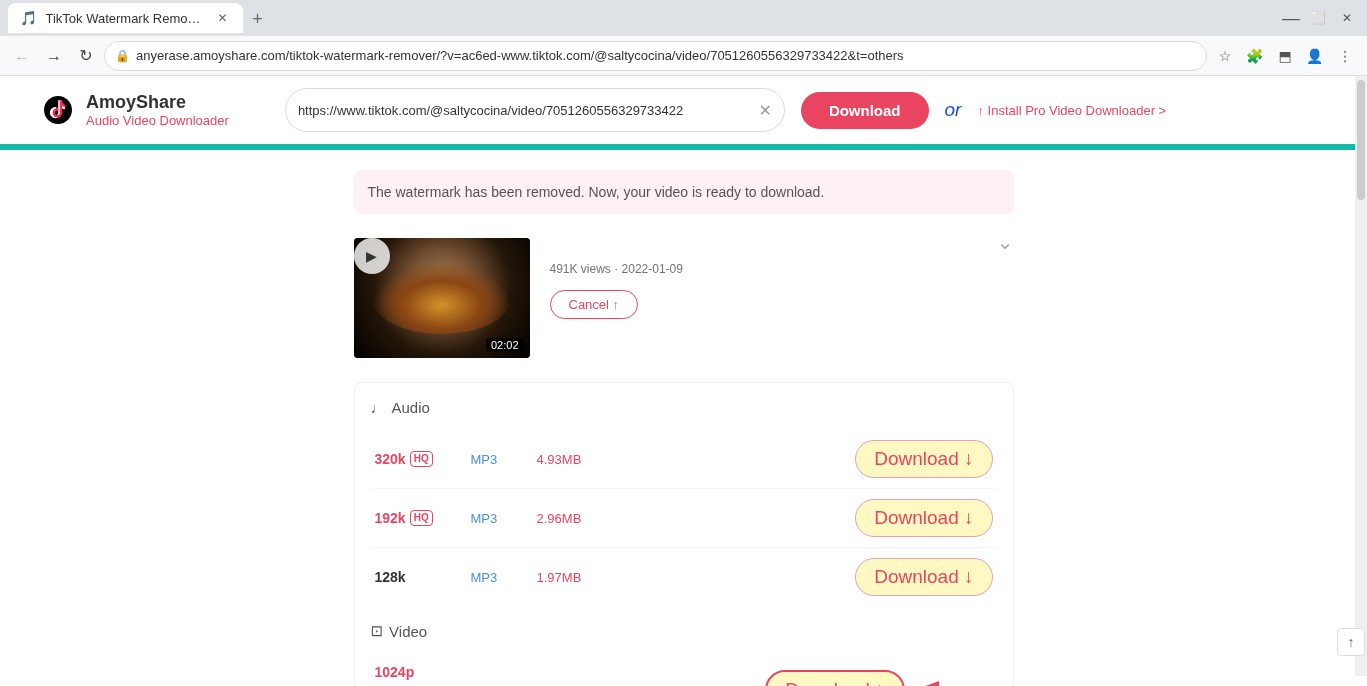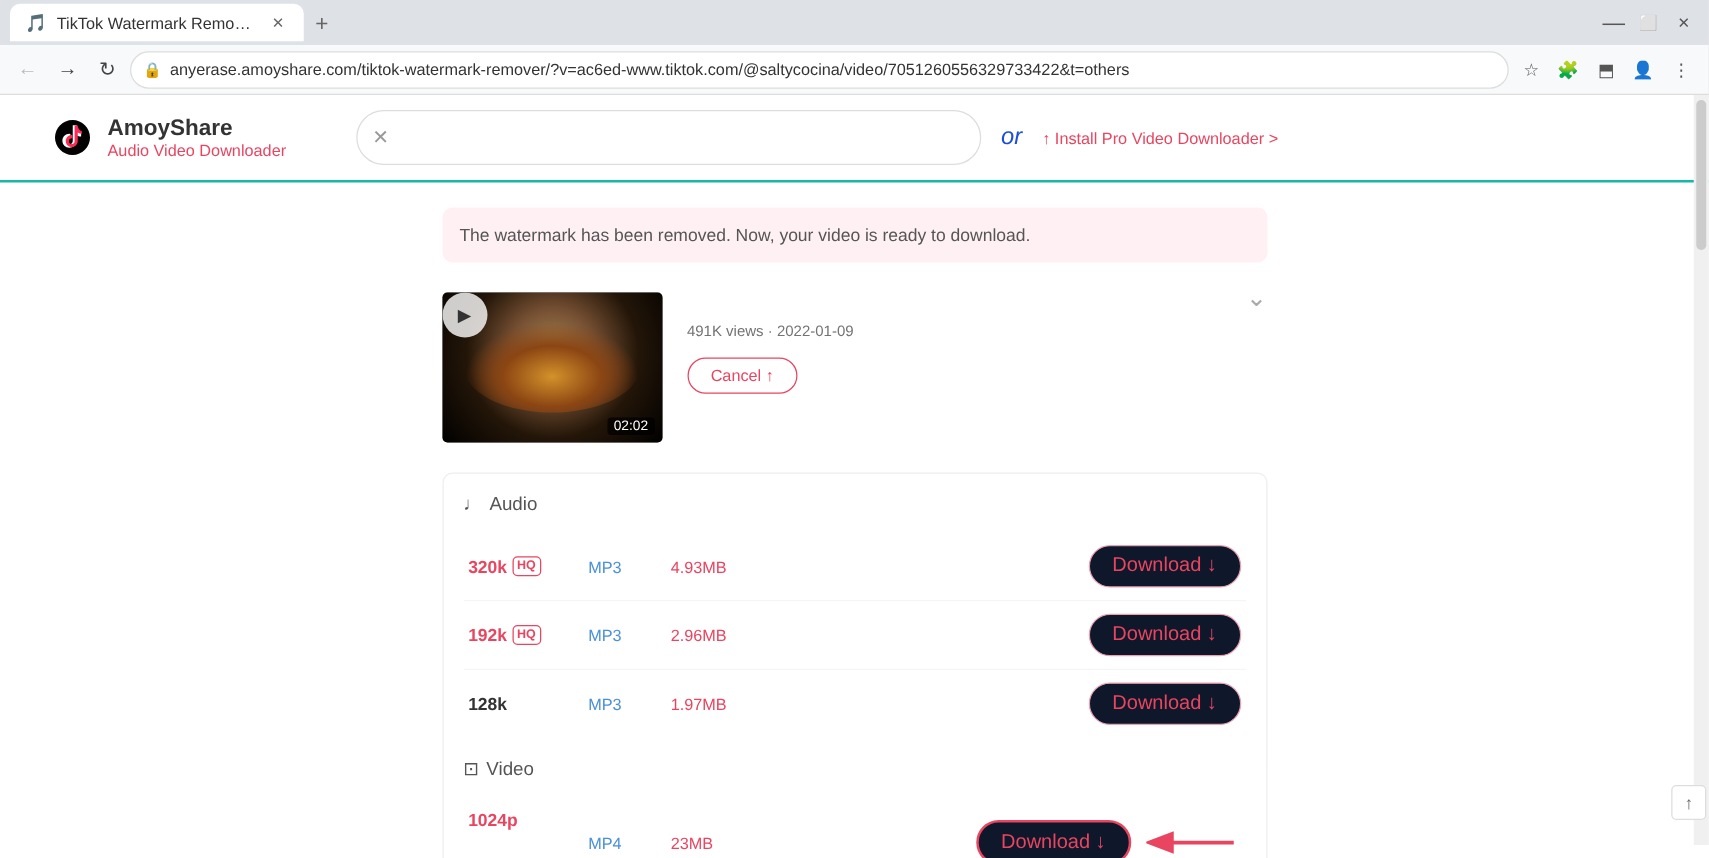--- a/index.html
+++ b/index.html
@@ -22,21 +22,21 @@
     .address-bar { flex: 1; display: flex; align-items: center; background: white; border-radius: 20px; height: 30px; padding: 0 10px; gap: 6px; border: 1px solid #ddd; }
     .lock-icon { color: #666; font-size: 12px; }
     .address-text { flex: 1; font-size: 13px; color: #333; overflow: hidden; text-overflow: ellipsis; white-space: nowrap; }
     .nav-actions { display: flex; gap: 2px; align-items: center; }
     .nav-action-btn { width: 28px; height: 28px; display: flex; align-items: center; justify-content: center; border-radius: 50%; cursor: pointer; color: #555; }
 
     
     .page { background: white; min-height: 610px; overflow-y: auto; }
 
     
-    .site-header { display: flex; align-items: center; padding: 12px 40px; border-bottom: 2px solid #14b8a6; gap: 16px; }
+    .site-header { display: flex; align-items: center; padding: 12px 40px; border-bottom: 6px solid #14b8a6; gap: 16px; }
     .logo-area { display: flex; align-items: center; gap: 10px; }
     .tiktok-logo { width: 36px; height: 36px; }
     .brand-name { font-size: 18px; font-weight: 600; color: #333; }
     .brand-sub { font-size: 13px; color: #e94560; }
     .url-input-area { flex: 1; display: flex; align-items: center; background: white; border: 1px solid #ddd; border-radius: 24px; height: 44px; padding: 0 12px; gap: 8px; max-width: 500px; margin-left: 40px; }
     .url-input { flex: 1; border: none; outline: none; font-size: 13px; color: #333; }
     .clear-btn { color: #999; cursor: pointer; font-size: 16px; }
     .download-main-btn { background: #e94560; color: white; border: none; border-radius: 24px; padding: 10px 28px; font-size: 15px; font-weight: 600; cursor: pointer; }
 
     
@@ -56,21 +56,21 @@
     .download-section { border: 1px solid #eee; border-radius: 8px; padding: 16px; }
     .section-title { font-size: 15px; color: #555; margin-bottom: 14px; display: flex; align-items: center; gap: 6px; }
 
     .download-row { display: flex; align-items: center; padding: 10px 4px; border-bottom: 1px solid #f5f5f5; gap: 16px; }
     .download-row:last-child { border-bottom: none; }
     .quality-label { font-size: 14px; font-weight: 600; color: #e94560; display: flex; align-items: flex-start; gap: 4px; width: 80px; }
     .hq-badge { border: 1.5px solid #e94560; border-radius: 4px; font-size: 10px; font-weight: 700; color: #e94560; padding: 0 3px; line-height: 1.4; }
     .hd-badge { background: #4a90d9; border-radius: 4px; font-size: 10px; font-weight: 700; color: white; padding: 0 3px; line-height: 1.4; margin-top: 38px; }
     .format-label { color: #4a90d9; font-size: 13px; width: 50px; }
     .size-label { color: #e94560; font-size: 13px; flex: 1; }
-    .dl-btn { border: 1.5px solid #e9a0b0; color: #e94560; background: #0f172a; border-radius: 20px; padding: 7px 18px; font-size: 16px; cursor: pointer; display: flex; align-items: center; gap: 4px; white-space: nowrap; }
+    .dl-btn { border: 1.5px solid #e9a0b0; color: #e94560; background: #fef9c3; border-radius: 20px; padding: 7px 18px; font-size: 19px; cursor: pointer; display: flex; align-items: center; gap: 4px; white-space: nowrap; }
     .dl-btn.highlighted { border: 2px solid #e94560; }
 
     
     .arrow-row { display: flex; align-items: center; position: relative; }
 
     
     .scrollbar-area { position: fixed; right: 0; top: 86px; width: 12px; height: 600px; background: #f0f0f0; }
     .scrollbar-thumb { width: 8px; margin: 2px; height: 120px; background: #ccc; border-radius: 4px; margin-top: 4px; }
   </style>
 </head>
@@ -124,23 +124,25 @@
           <path d="M25 13c-.3-.2-.6-.4-.8-.6-1.2-1-2-2.5-2-4.1h-2.5v12.6c0 1.3-1 2.3-2.3 2.3-1.3 0-2.3-1-2.3-2.3s1-2.3 2.3-2.3c.2 0 .5 0 .7.1v-2.6c-.2 0-.4-.1-.7-.1-2.7 0-4.8 2.2-4.8 4.8 0 2.7 2.2 4.8 4.8 4.8 2.7 0 4.8-2.2 4.8-4.8V13.9c1 .7 2.1 1.1 3.3 1.1V12.5c-.2 0-.4.3-.5.5z" fill="#fe2c55"></path>
         </svg>
       </div>
       <div>
         <div class="brand-name">AmoyShare</div>
         <div class="brand-sub">Audio Video Downloader</div>
       </div>
     </div>
 
     <div class="url-input-area">
+      <input type="text" class="url-input" value="https://www.tiktok.com/@saltycocina/video/7051260556329733422" style="font-size: 13px; border: none; outline: none; width: 100%;">
       <span class="clear-btn">✕</span>
     </div>
 
+    <button class="download-main-btn">Download</button>
 
     <span style="color:#1d4ed8;font-size:19px;font-style:italic;">or</span>
     <span style="font-size:13px;color:#e94560;cursor:pointer;">↑ Install Pro Video Downloader &gt;</span>
   </div>
 
   <div class="main-content">
 
     <div class="success-banner">
       <span>The watermark has been removed. Now, your video is ready to download.</span>
     </div>

